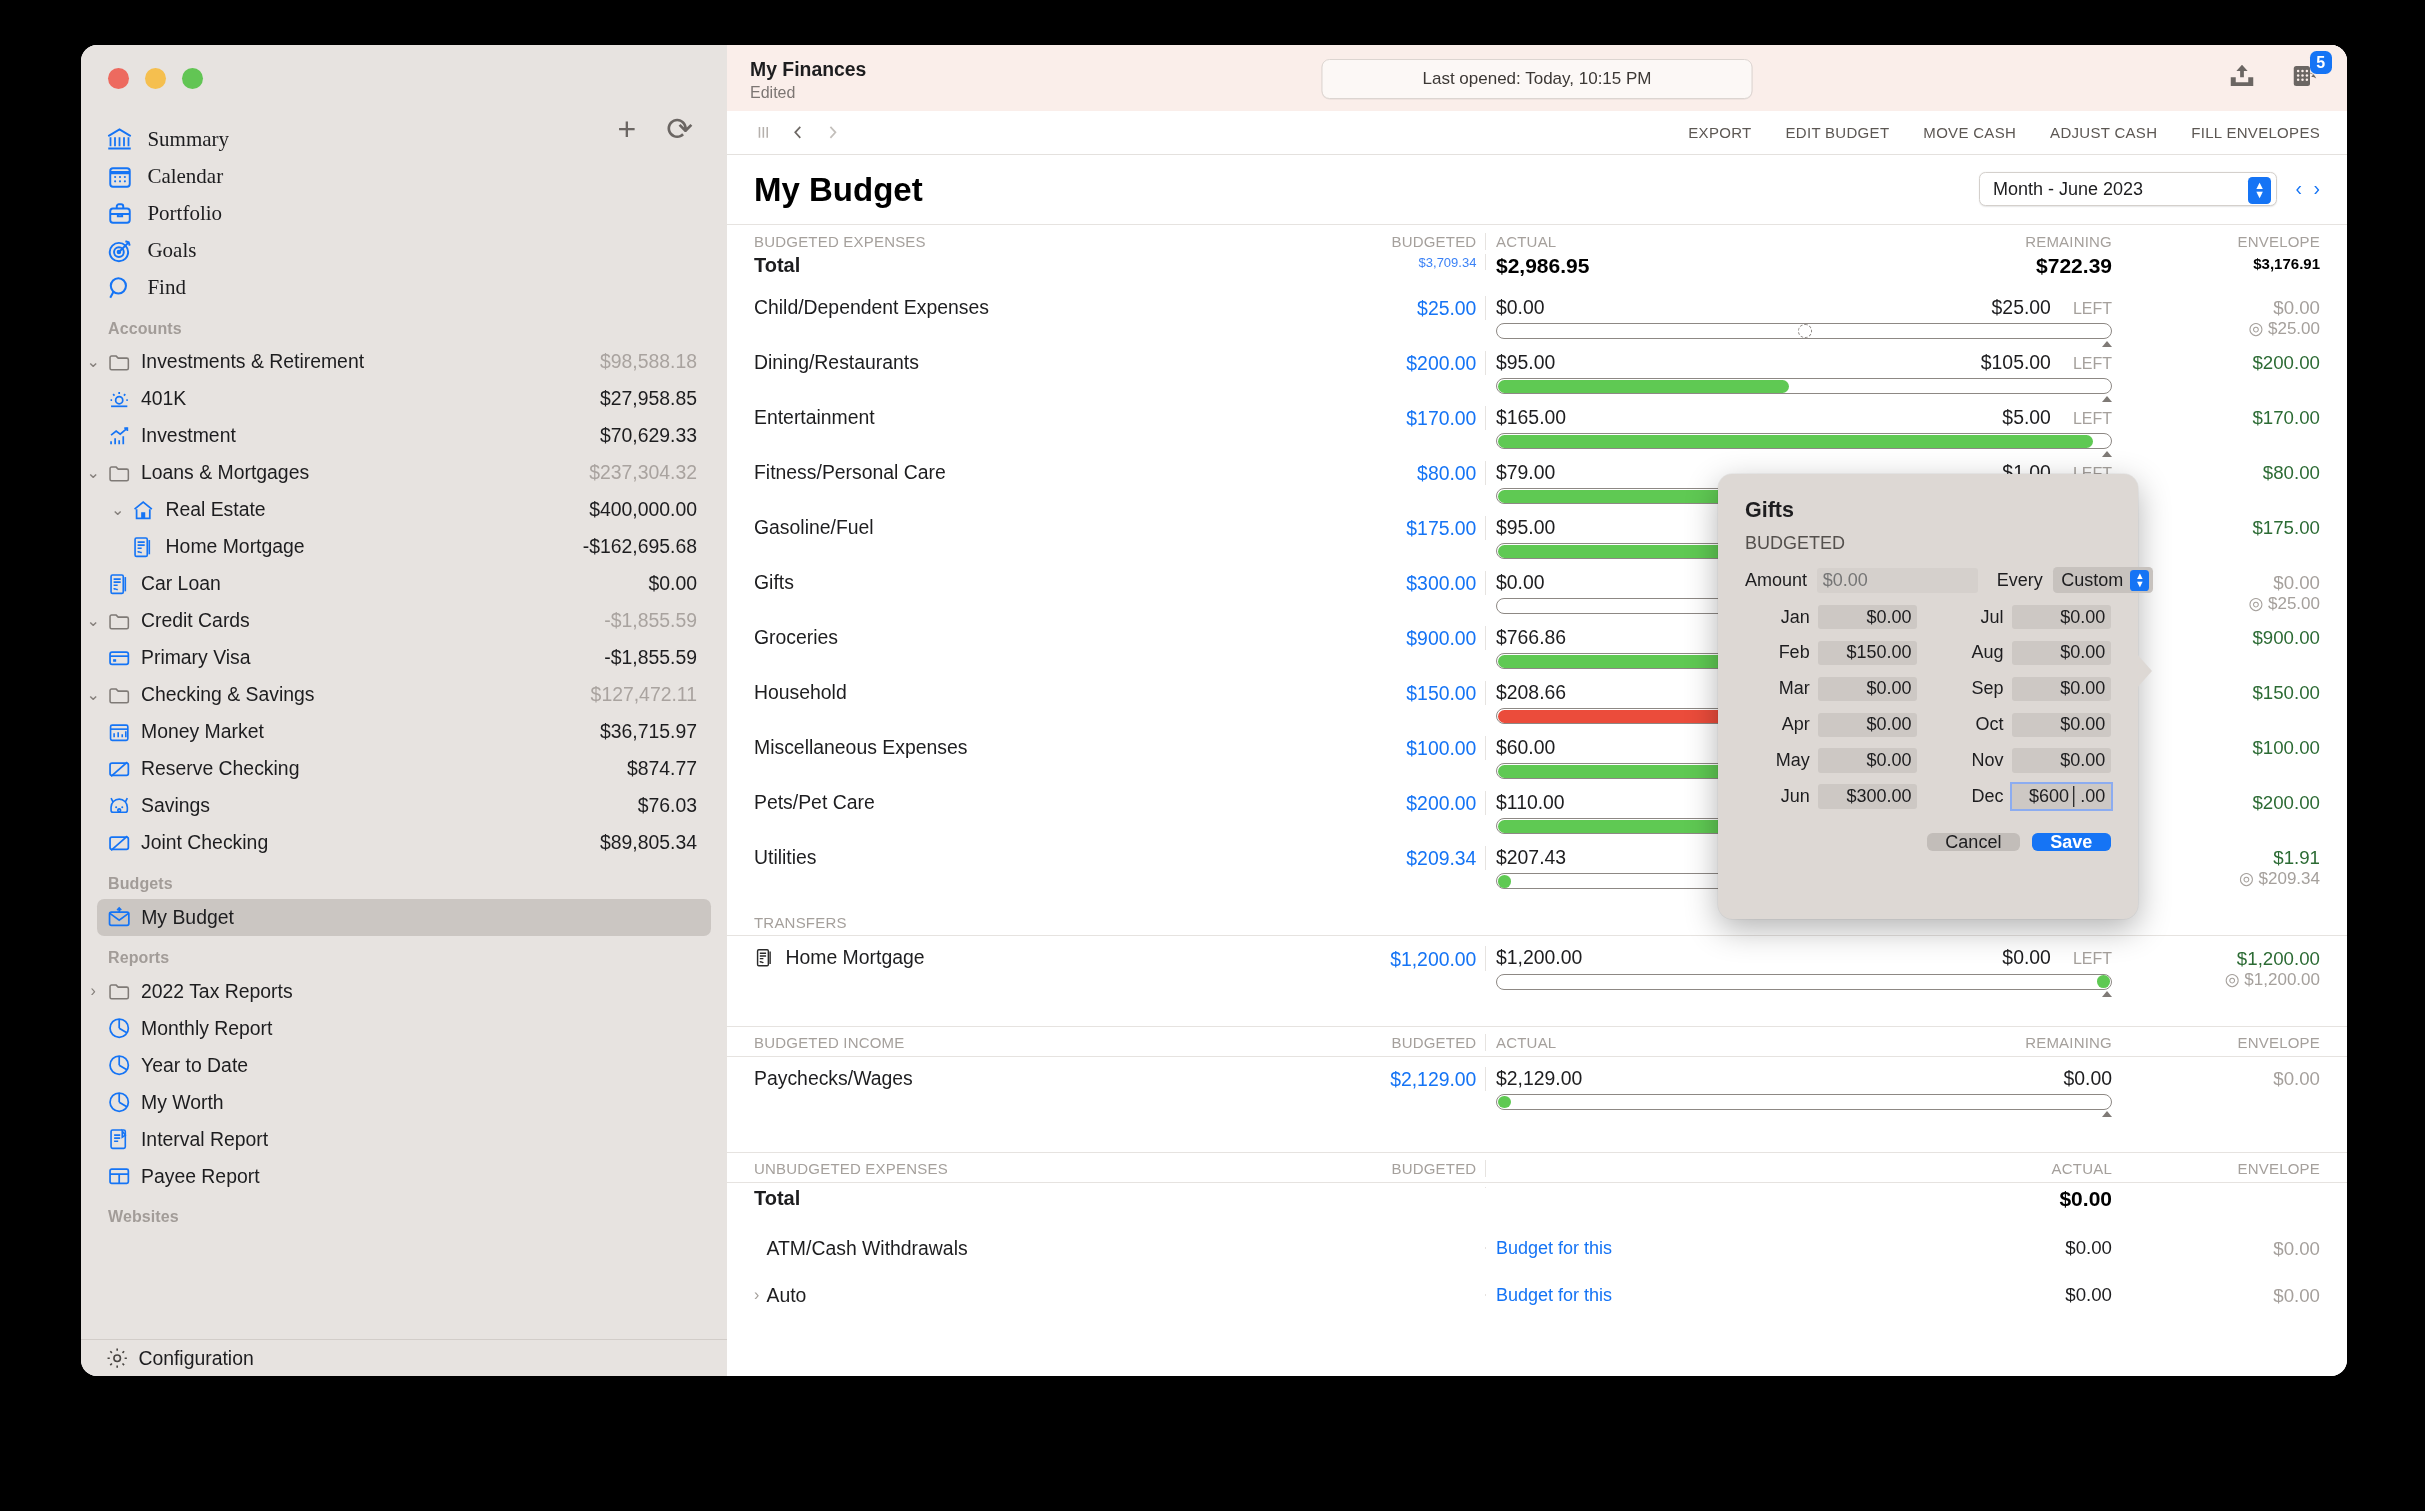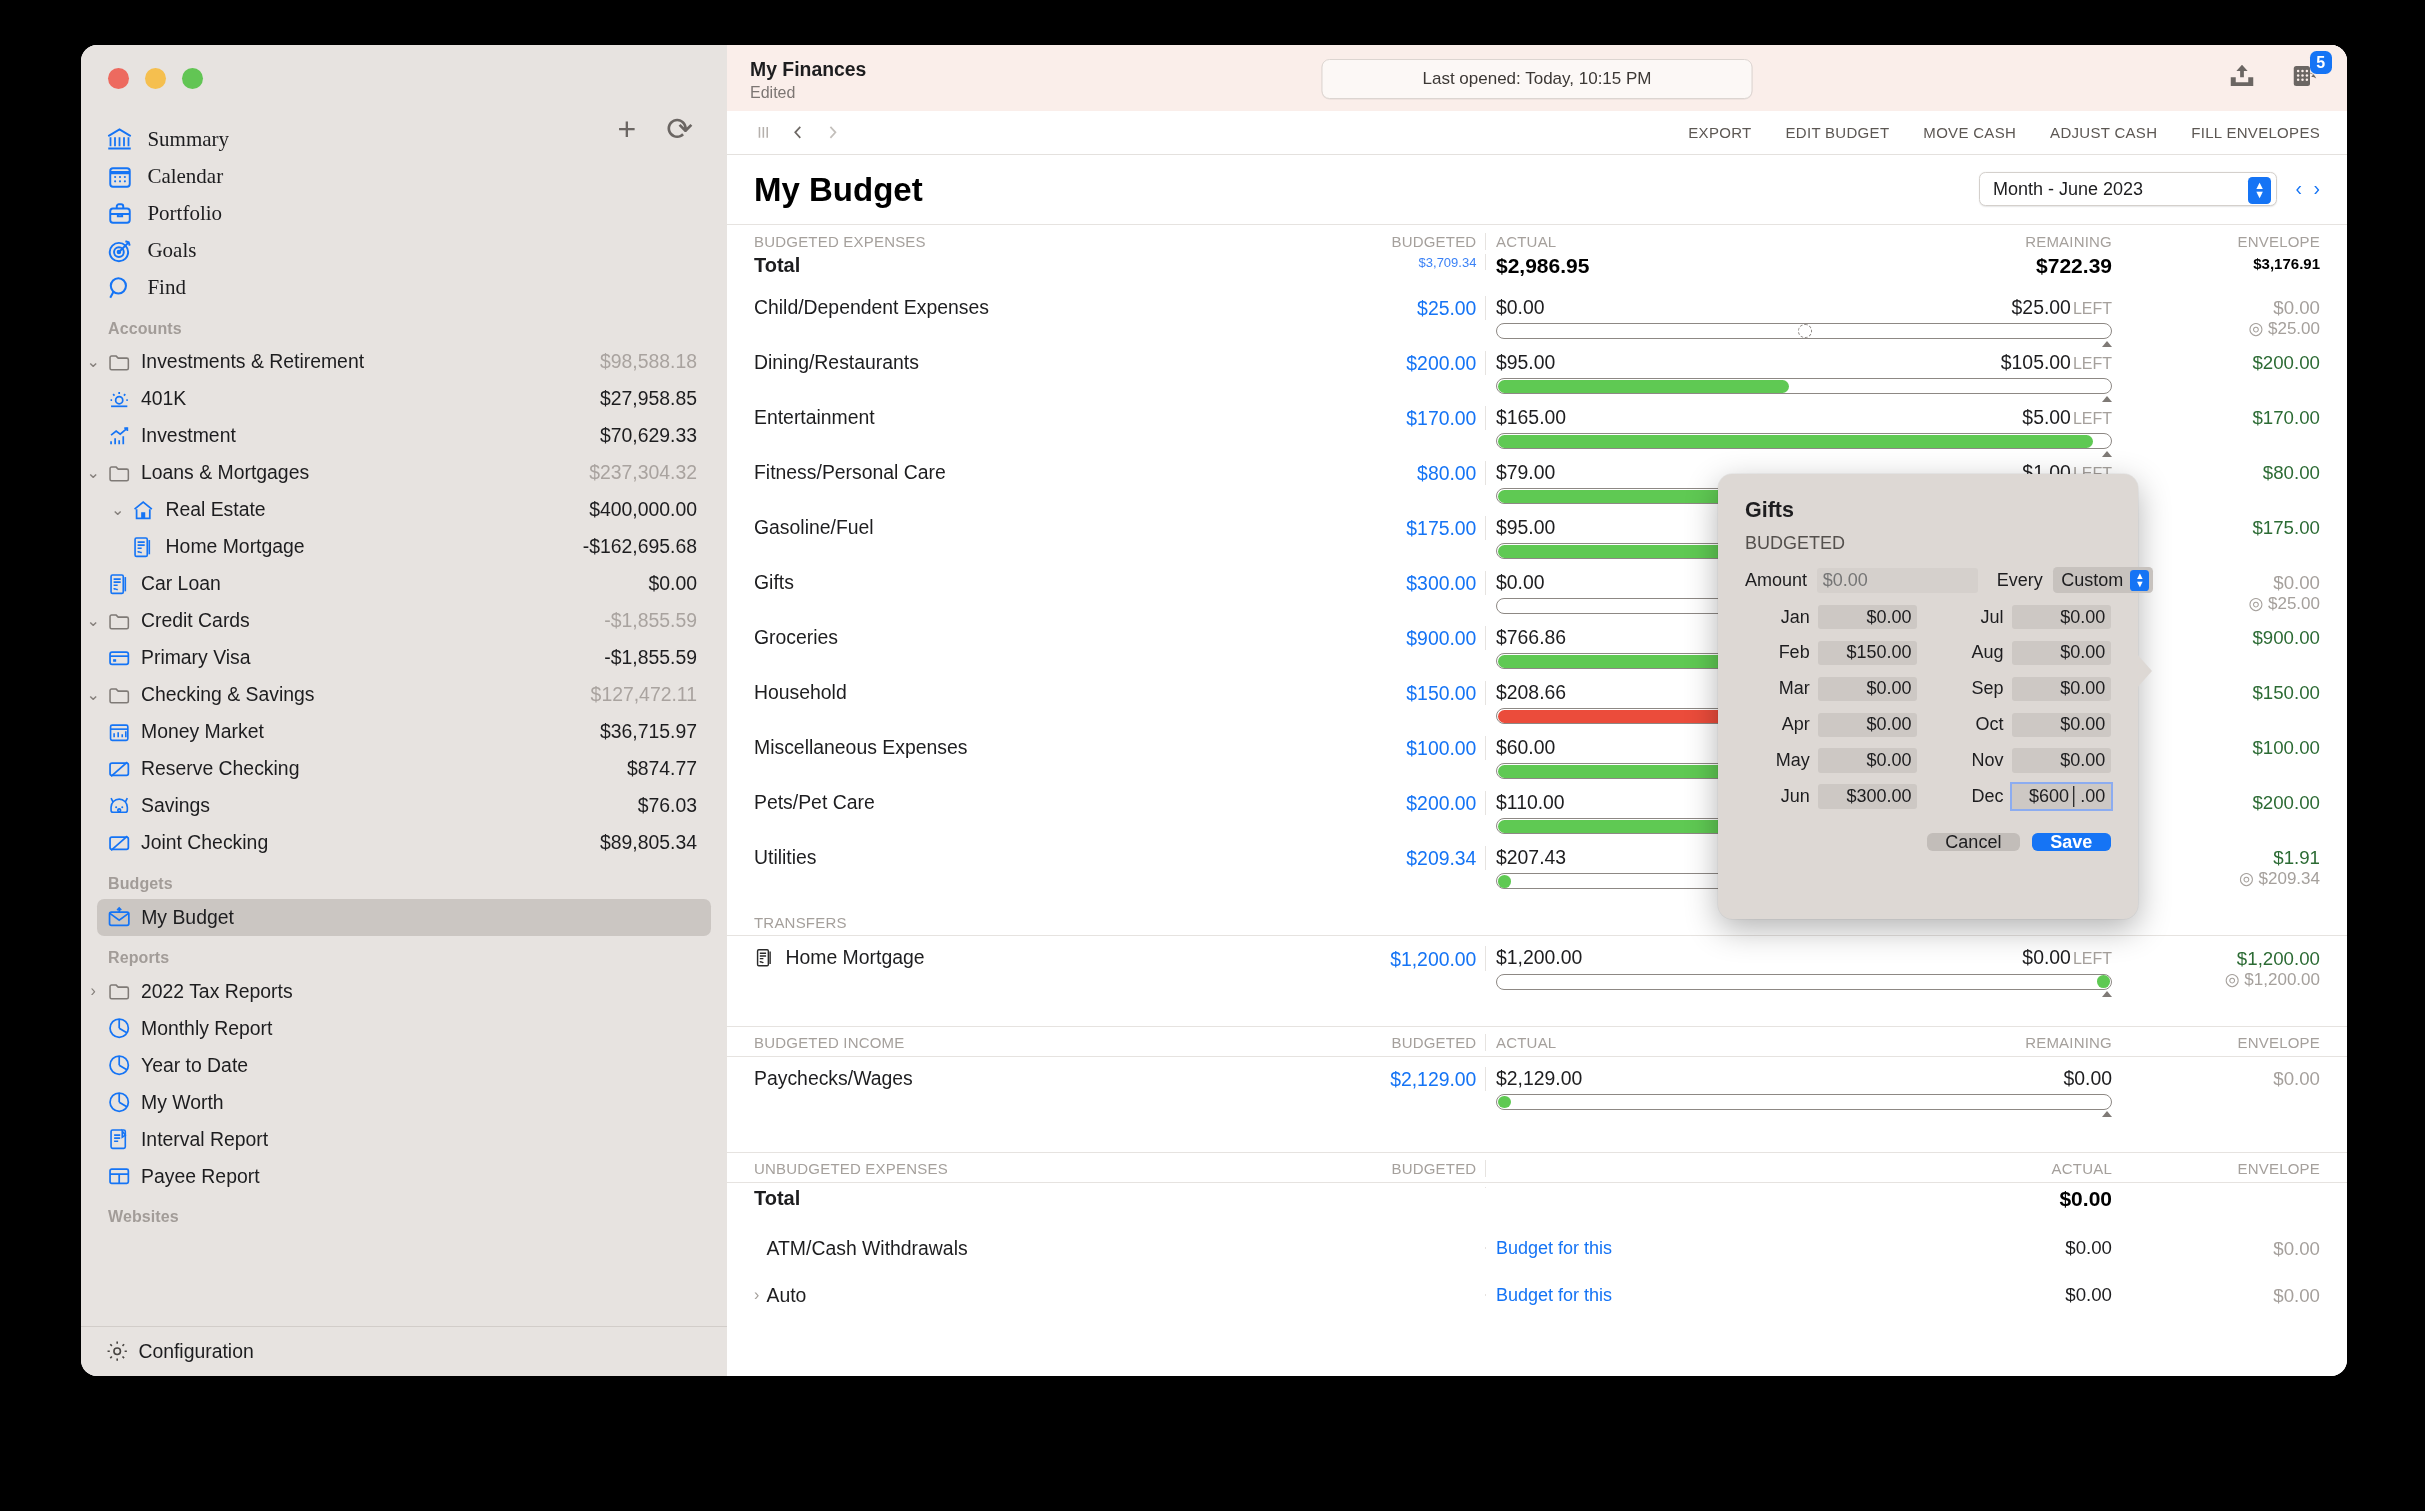--- a/index.html
+++ b/index.html
@@ -87,21 +87,21 @@
   .indent1 { padding-left: 24.4px; justify-content: center; }
   .indent2 { padding-left: 49px; }
 
   .selected-row {
     background: #cbc6c2;
     border-radius: 7.2px;
     margin: 0 16px;
   }
 
   .side-footer {
-    height: 50px;
+    height: 37px;
     border-top: 0.7px solid #d2cdc9;
     display: flex; align-items: center;
     padding-left: 24.4px; gap: 8.6px;
     font-size: 19.4px; color: #1d1d1f;
   }
 
   
   .main { flex: 1; position: relative; background: #fff; display: flex; flex-direction: column; overflow: hidden; }
 
   .titlebar {
@@ -209,21 +209,21 @@
   .totalrow .c-bud { font-size: 13px; font-weight: normal; color: #3b82f6; }
   .totalrow .c-env { font-size: 15px; font-weight: bold; color: #000; }
   .totalrow .actv { font-size: 21px; font-weight: bold; color: #000; }
   .totalrow .remv { font-size: 21px; font-weight: bold; color: #000; text-align: right; }
 
   .budrow { height: 55px; }
   .bar-cell { flex: 1; padding-left: 10px; }
   .bar-top { display: flex; align-items: baseline; }
   .bar-top .av { font-size: 19.4px; color: #1d1d1f; flex: 1; }
   .bar-top .rv { font-size: 19.4px; color: #1d1d1f; }
-  .bar-top .rl { font-size: 16px; color: #a5a09c; margin-left: 2px; }
+  .bar-top .rl { font-size: 16px; color: #a5a09c; margin-left: 22px; }
   .track {
     position: relative;
     height: 16px;
     margin-top: 4.3px;
     border: 1.4px solid #8d8884;
     border-radius: 8.6px;
     background: #fff;
   }
   .fill { position: absolute; left: 0.7px; top: 0.7px; bottom: 0.7px; border-radius: 8px; background: #5fc953; }
   .fill.over { background: #eb4c3b; left: 0.7px; right: 0.7px; }

